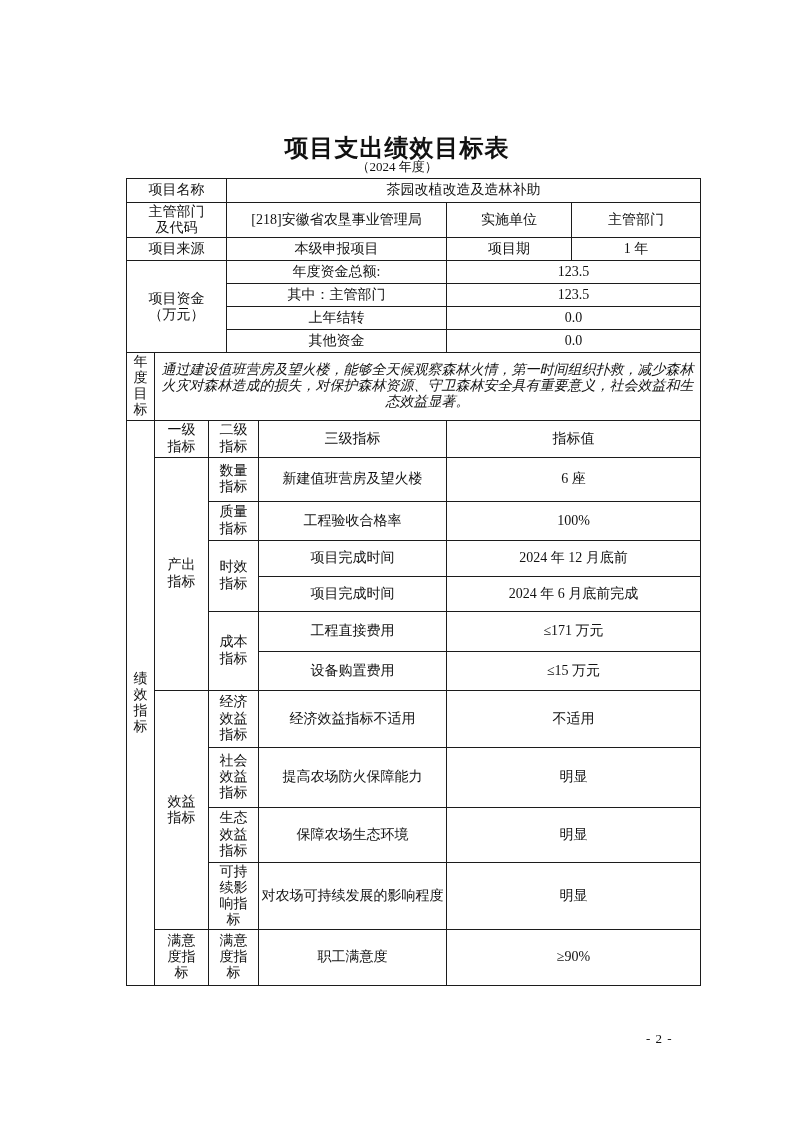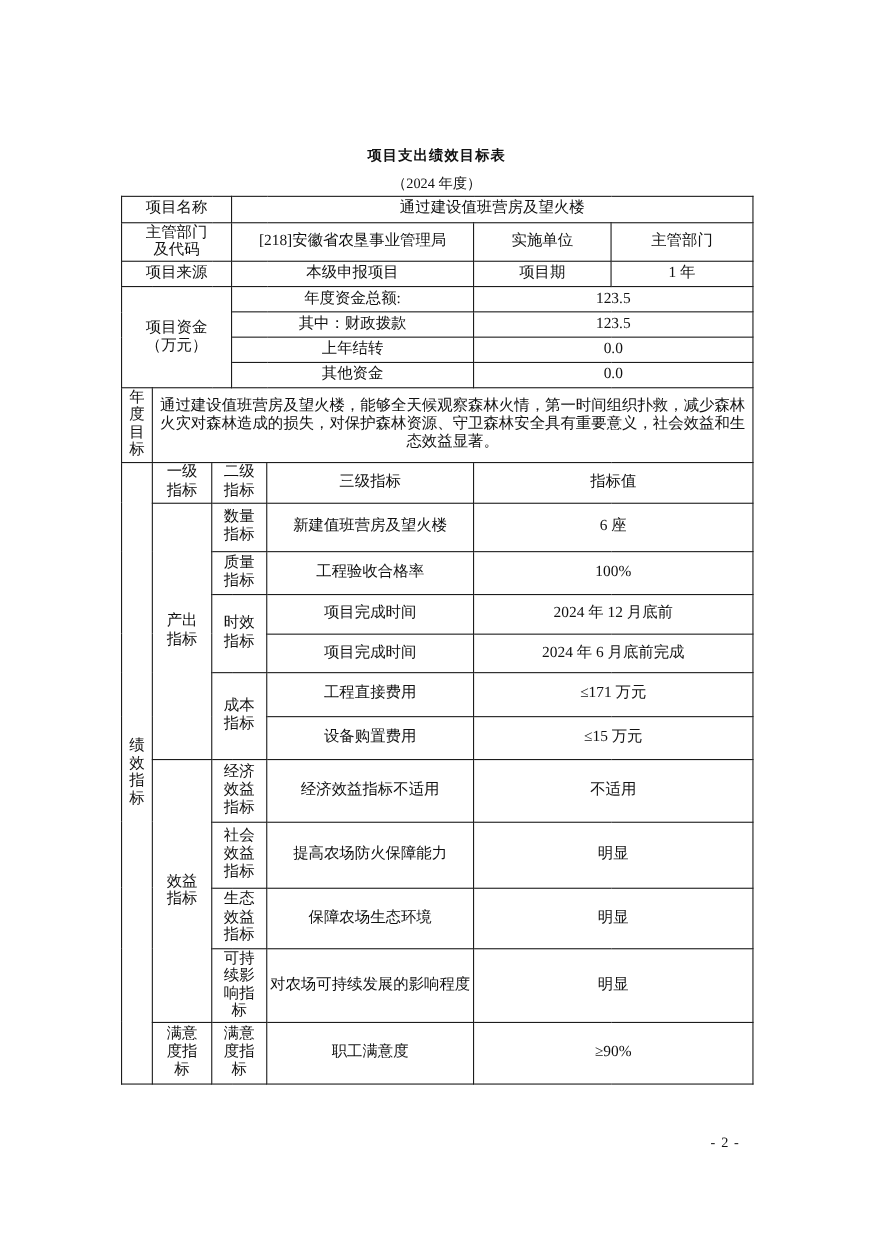--- a/index.html
+++ b/index.html
@@ -15,35 +15,35 @@
     font-family: "Liberation Serif", "DejaVu Serif", serif;
     color: #111111;
     overflow: hidden;
   }
   .doc-title {
     position: absolute;
     left: 110px;
     top: 132px;
     width: 574px;
     text-align: center;
-    font-size: 13px;
+    font-size: 24px;
     font-weight: bold;
     letter-spacing: 1px;
   }
   .doc-subtitle {
     position: absolute;
     left: 110px;
     top: 158px;
     width: 574px;
     text-align: center;
     font-size: 13px;
   }
   table.main {
     position: absolute;
-    left: 110px;
+    left: 126px;
     top: 178px;
     width: 574px;
     border-collapse: collapse;
     table-layout: fixed;
   }
   table.main td {
     border: 1px solid #1c1c1c;
     font-size: 14px;
     text-align: center;
     vertical-align: middle;
@@ -53,20 +53,21 @@
   }
   td.twoline { white-space: pre-line; line-height: 14px; }
   td.mline { white-space: pre-line; line-height: 13.5px; padding: 1px 0; }
   td.left { text-align: left; padding-left: 5px; }
   td.indent { text-align: left; padding-left: 40px; }
   td.goal {
     text-align: justify;
     padding: 3px 7px;
     line-height: 16.5px;
     font-size: 14px;
+    font-style: italic;
   }
   td.vlabel {
     white-space: pre-line;
     line-height: 13px;
     font-size: 13px;
     padding: 0;
   }
   td.vlabel-tall {
     white-space: pre-line;
     line-height: 17px;
@@ -97,21 +98,21 @@
       <col style="width:18px">
       <col style="width:32px">
       <col style="width:188px">
       <col style="width:125px">
       <col style="width:129px">
     </colgroup>
     <tbody>
 
       <tr style="height:24px">
         <td colspan="3">项目名称</td>
-        <td colspan="4">通过建设值班营房及望火楼</td>
+        <td colspan="4">茶园改植改造及造林补助</td>
       </tr>
 
       <tr style="height:30px">
         <td colspan="3" class="twoline">主管部门
 及代码</td>
         <td colspan="2">[218]安徽省农垦事业管理局</td>
         <td>实施单位</td>
         <td>主管部门</td>
       </tr>
 
@@ -122,21 +123,21 @@
         <td>1 年</td>
       </tr>
 
       <tr style="height:23px">
         <td colspan="3" rowspan="4" class="twoline">项目资金
 （万元）</td>
         <td colspan="2" class="left">年度资金总额:</td>
         <td colspan="2">123.5</td>
       </tr>
       <tr style="height:23px">
-        <td colspan="2" class="left">其中：财政拨款</td>
+        <td colspan="2" class="left">其中：主管部门</td>
         <td colspan="2">123.5</td>
       </tr>
       <tr style="height:23px">
         <td colspan="2" class="indent">上年结转</td>
         <td colspan="2">0.0</td>
       </tr>
       <tr style="height:23px">
         <td colspan="2" class="indent">其他资金</td>
         <td colspan="2">0.0</td>
       </tr>

